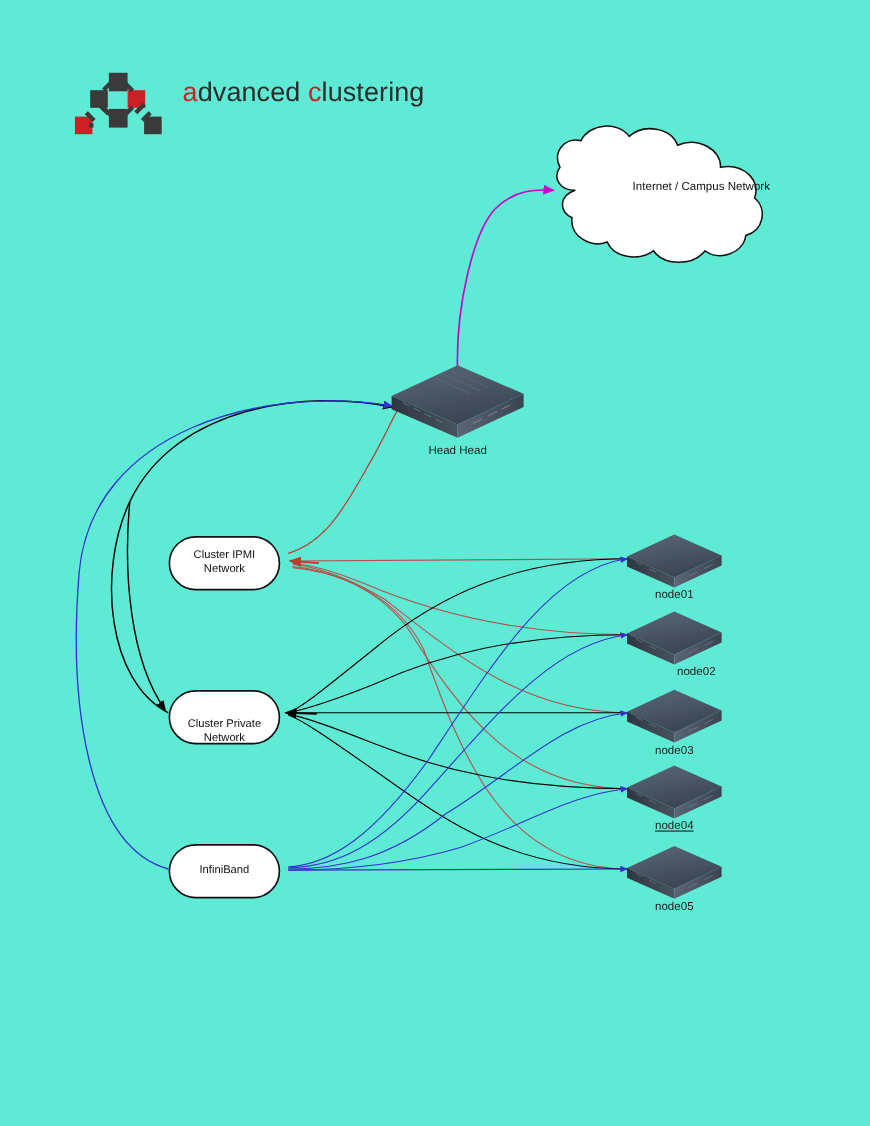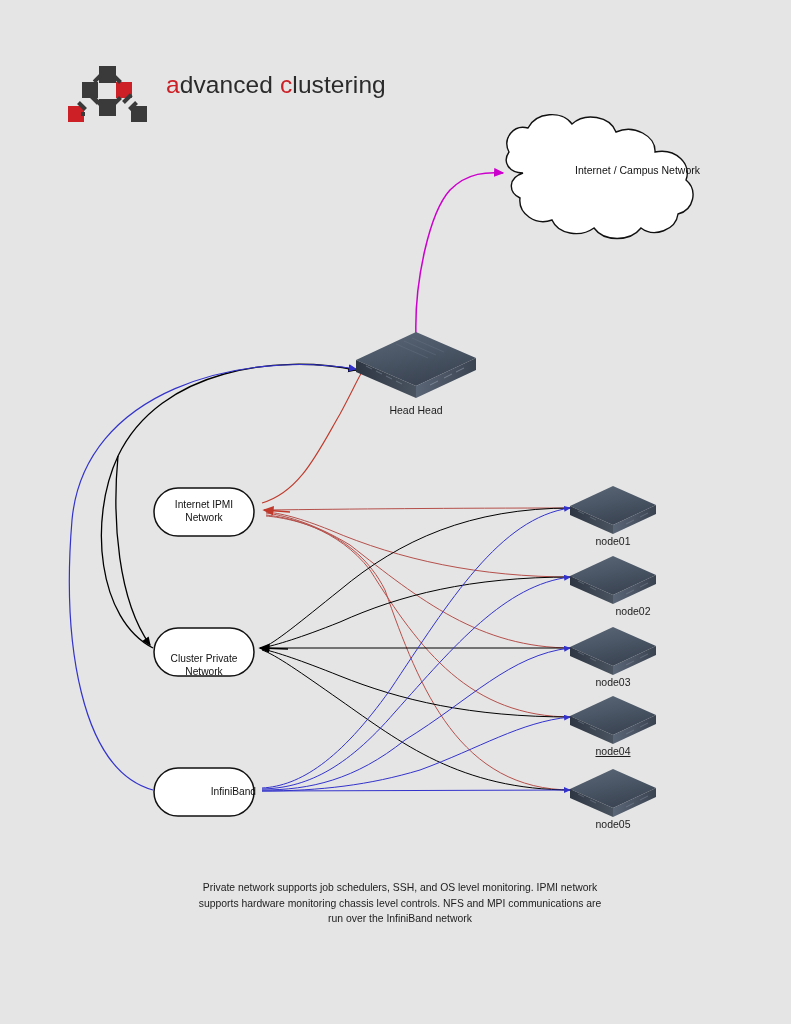--- a/index.html
+++ b/index.html
@@ -11,21 +11,21 @@
     width: 791px;
     height: 1024px;
     position: relative;
     overflow: hidden;
     font-family: "Liberation Sans", sans-serif;
     color: #1a1a1a;
   }
   #page {
     position: absolute;
     inset: 0;
-    background: #e5e5e5;
+    background: #5eead4;
   }
   
   #logo {
     position: absolute;
     left: 68px;
     top: 62px;
     width: 320px;
     height: 78px;
   }
   #logo-mark {
@@ -313,38 +313,33 @@
           <line x1="640" y1="800" x2="648" y2="796"></line>
       </g>
     </g>
   </svg>
 
   <div id="cloud-label">Internet / Campus Network</div>
 
   <div class="lbl" style="left:366px; top:404px; width:100px;">Head Head</div>
 
   <div class="netlbl" style="left:152px; top:498px;">
-    <div>Internet IPMI</div>
+    <div>Cluster IPMI</div>
     <div>Network</div>
   </div>
 
   <div class="netlbl" style="left:152px; top:652px;">
     <div>Cluster Private</div>
     <div>Network</div>
   </div>
 
-  <div class="netlbl" style="left:152px; top:785px;text-align:right;">
+  <div class="netlbl" style="left:152px; top:785px;">
     <div>InfiniBand</div>
   </div>
 
   <div class="lbl" style="left:573px; top:535px; width:80px;">node01</div>
   <div class="lbl" style="left:593px; top:605px; width:80px;">node02</div>
   <div class="lbl" style="left:573px; top:676px; width:80px;">node03</div>
   <div class="lbl" style="left:573px; top:745px; width:80px;text-decoration:underline;">node04</div>
   <div class="lbl" style="left:573px; top:818px; width:80px;">node05</div>
 
-  <div id="caption">
-    <div>Private network supports job schedulers, SSH, and OS level monitoring.  IPMI network</div>
-    <div>supports hardware monitoring chassis level controls.  NFS and MPI communications are</div>
-    <div>run over the InfiniBand network</div>
-  </div>
 
 </div>
 
 </body></html>

